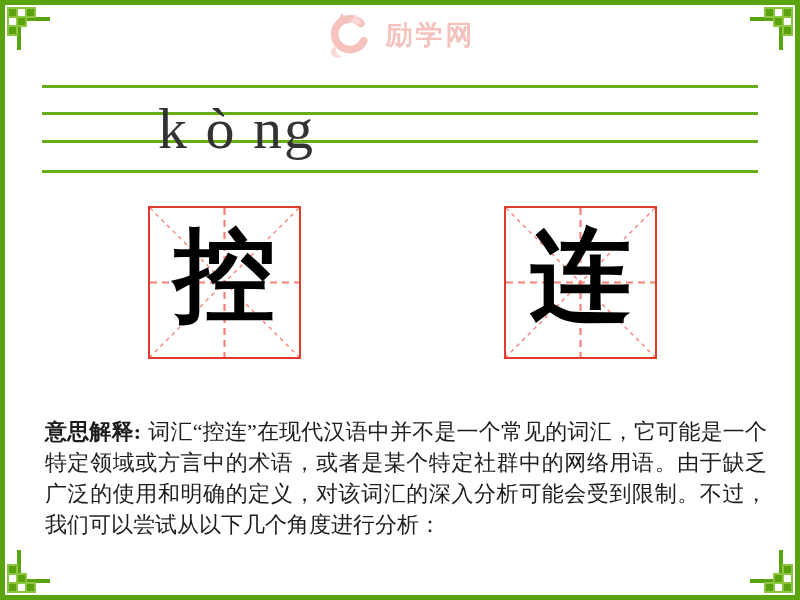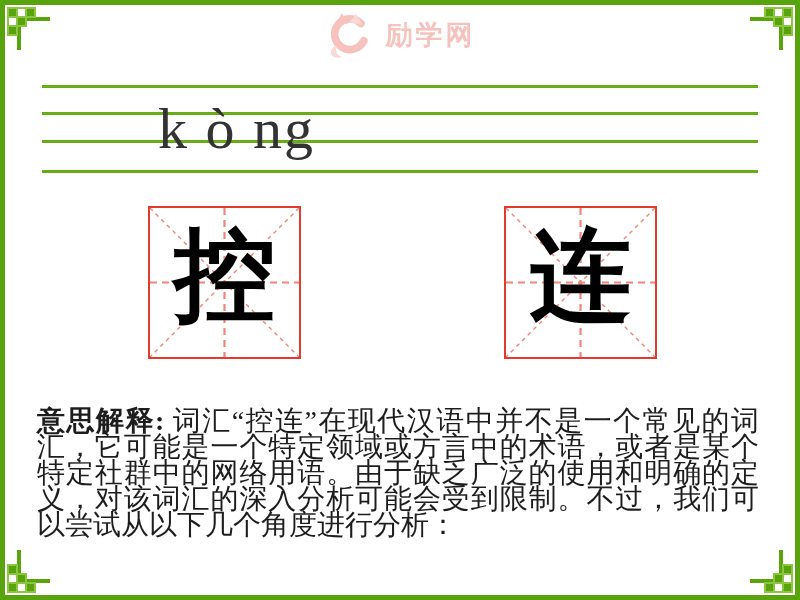--- a/index.html
+++ b/index.html
@@ -56,23 +56,23 @@
   .tianzige.box2 { left:504px; }
   .tianzige .guides { position:absolute; inset:0; width:100%; height:100%; }
   .hanzi {
     position:absolute; inset:0; display:flex; align-items:center; justify-content:center;
     transform:translateY(-9px);
     font-family:"DejaVu Serif","Liberation Serif",serif;
     font-weight:bold; font-size:102px; color:#000; line-height:1;
   }
   
   .explanation {
-    position:absolute; left:37px; top:408px; width:722px; margin:0;
+    position:absolute; left:37px; top:408px; width:722px; margin:8px;
     font-family:"Liberation Serif","DejaVu Serif",serif;
-    font-size:28px; line-height:26px; color:var(--text-black,#1d1d1d);
+    font-size:22px; line-height:31px; color:var(--text-black,#1d1d1d);
     text-align:justify;
   }
   .explanation .label { font-weight:bold; padding-right:7px; }
 </style>
 </head>
 <body>
 
 <div class="stage">
 
   <div class="frame"></div>

